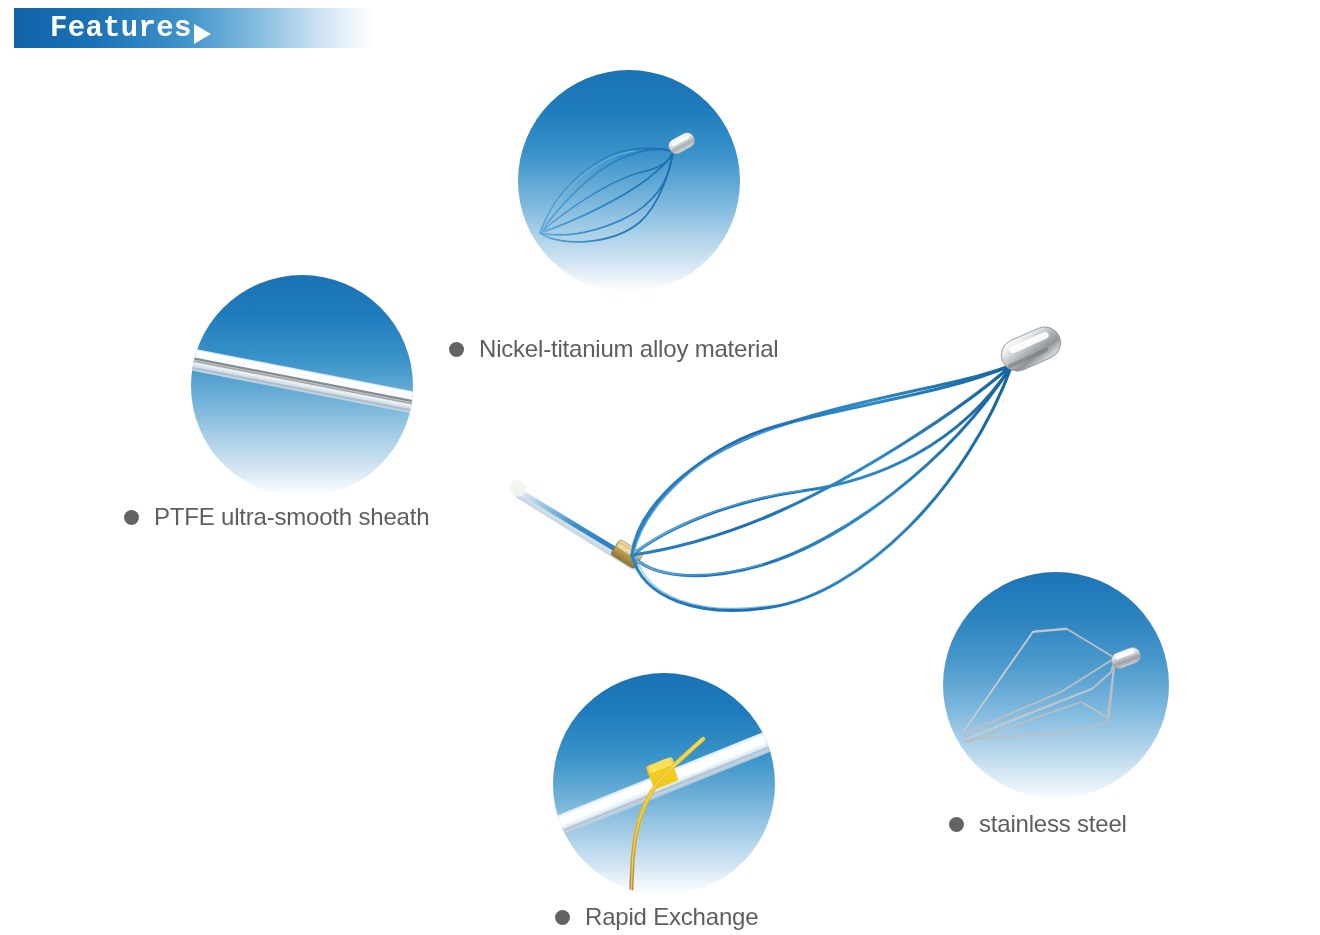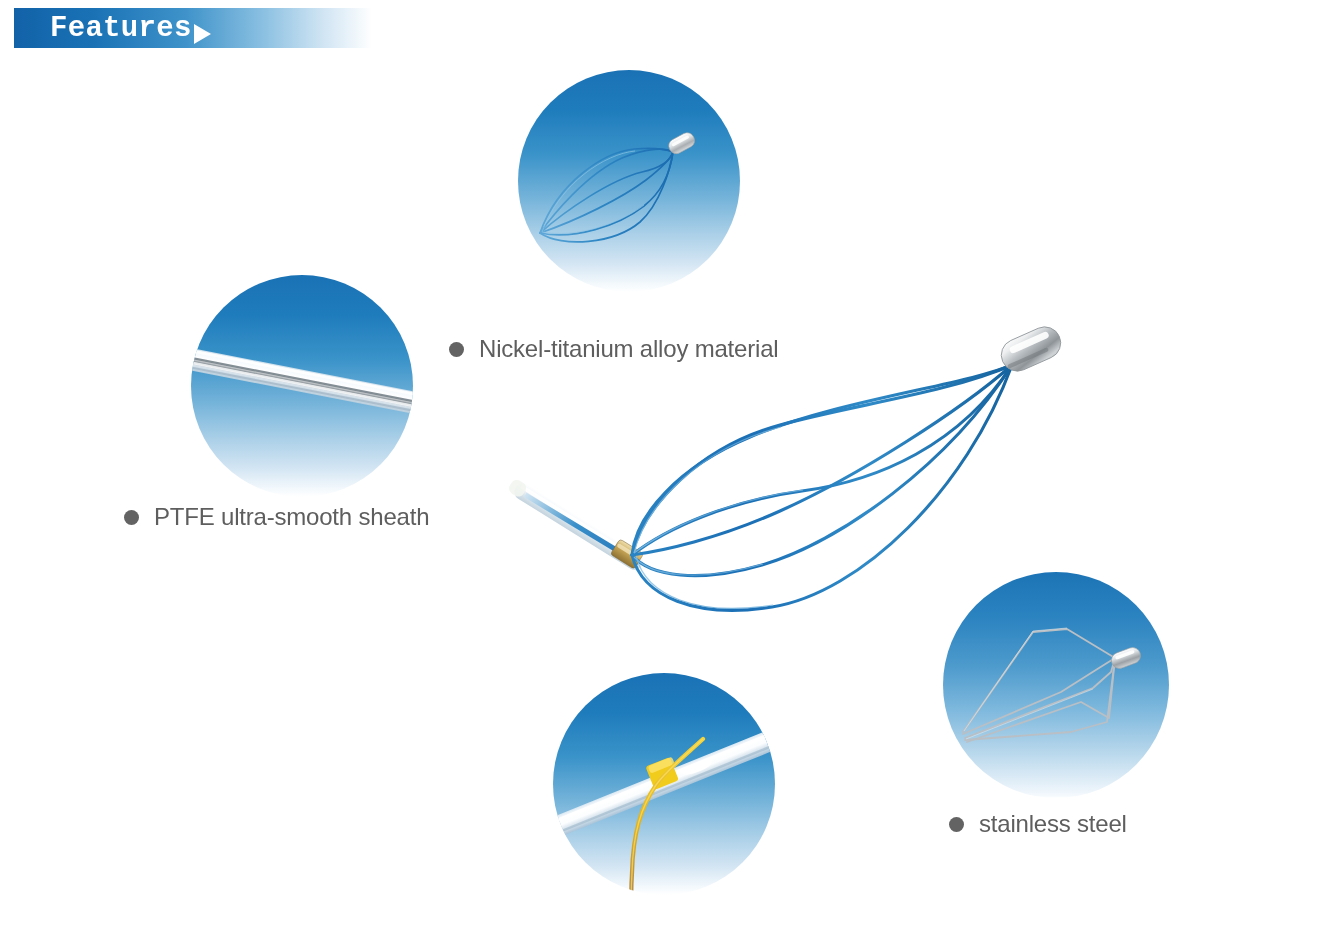--- a/index.html
+++ b/index.html
@@ -282,19 +282,23 @@
   <div class="label" id="label-nickel">
     <span class="bullet"></span>
     <span class="label-text">Nickel-titanium alloy material</span>
   </div>
 
   <div class="label" id="label-ptfe">
     <span class="bullet"></span>
     <span class="label-text">PTFE ultra-smooth sheath</span>
   </div>
 
+  <div class="label" id="label-rapid">
+    <span class="bullet"></span>
+    <span class="label-text">Rapid Exchange</span>
+  </div>
 
   <div class="label" id="label-steel">
     <span class="bullet"></span>
     <span class="label-text">stainless steel</span>
   </div>
 
 </div>
 
 </body></html>

